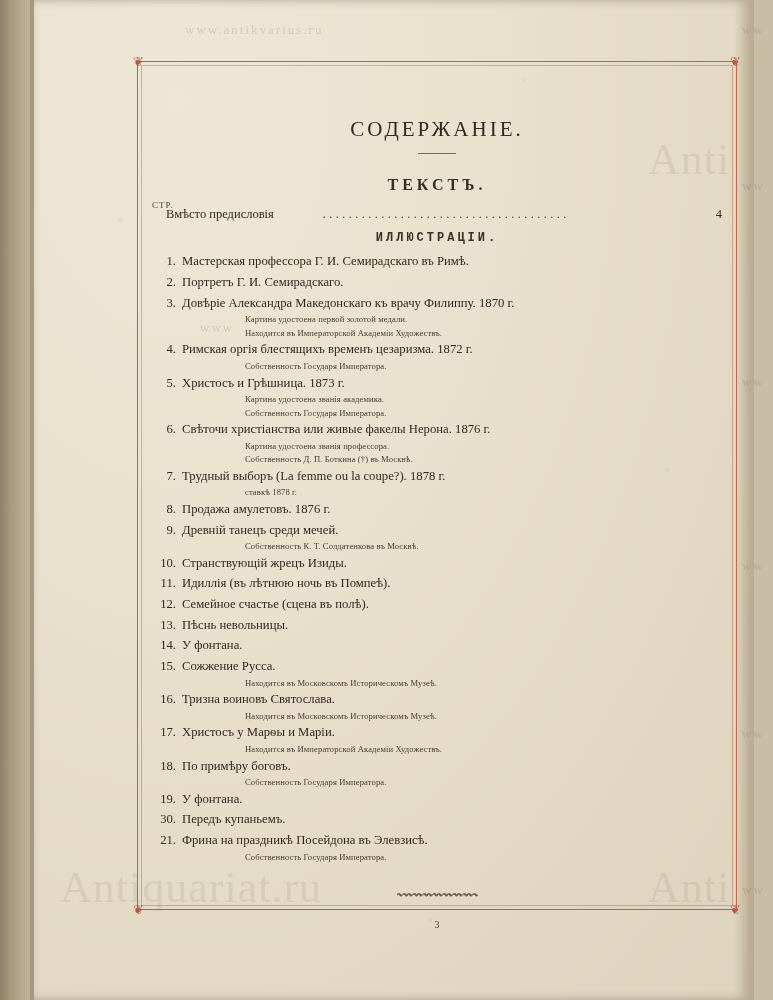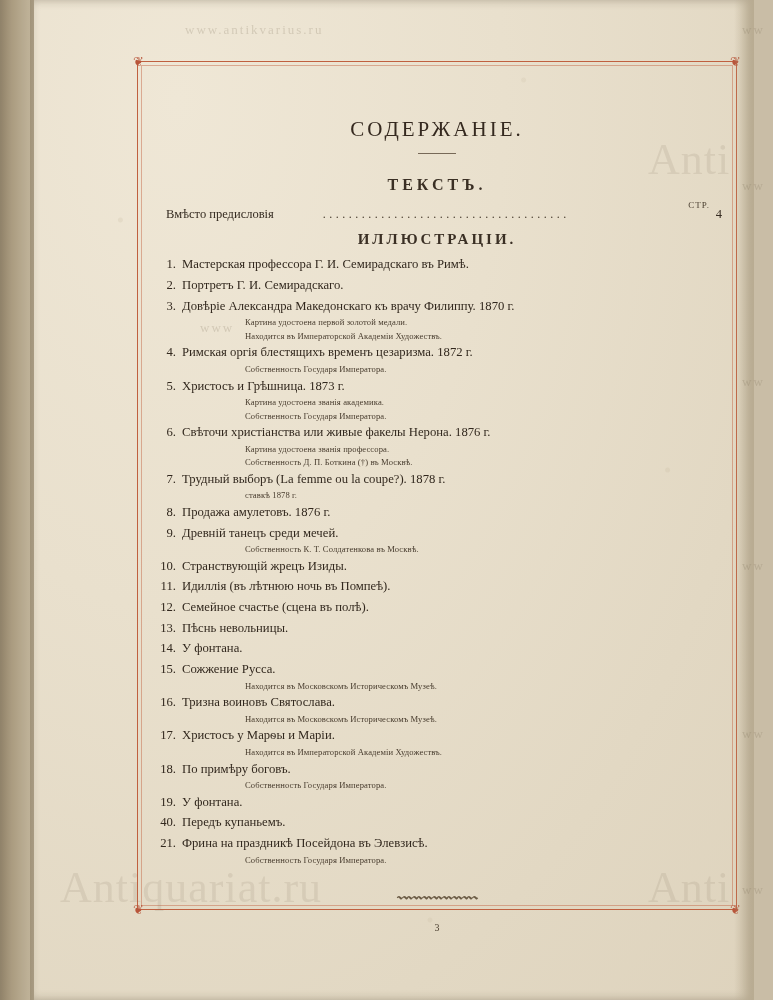--- a/index.html
+++ b/index.html
@@ -84,25 +84,25 @@
     letter-spacing:3px;color:#35291f;
   }
   .rule{
     width:38px;height:1.4px;background:#5a4b39;margin:11px auto 0 auto;opacity:.8;
   }
   h2.section{
     font-size:16px;text-align:center;margin:22px 0 6px 0;font-weight:bold;
     letter-spacing:4px;color:#3a2f24;
   }
   h2.section2{
-    font-size:15px;text-align:center;margin:9px 0 7px 0;font-weight:bold;
-    letter-spacing:3px;color:#3a2f24;
+    font-size:12px;text-align:center;margin:9px 0 7px 0;font-weight:bold;
+    letter-spacing:3px;color:#3a2f24;font-family:Liberation Mono, monospace;
   }
   .stp{
-    text-align:right;font-size:9px;color:#4a3e30;margin:0 12px -6px 0;letter-spacing:1px;
+    font-size:9px;color:#4a3e30;margin:0 12px -6px 0;letter-spacing:1px;
   }
   .toc-line{
     display:flex;align-items:baseline;font-size:12.5px;margin:3px 0 0 14px;color:#352b21;gap:45px;
   }
   .toc-line .lbl{white-space:nowrap;}
   .toc-line .dots{
     flex:1;margin:0 4px;overflow:hidden;white-space:nowrap;
     color:#4a3e30;font-size:12px;letter-spacing:3.5px;
   }
   .toc-line .pg{white-space:nowrap;font-size:12.5px;}
@@ -284,21 +284,21 @@
           <div class="note">Собственность Государя Императора.</div>
         </li>
         <li>
           <div class="item">
             <span class="num">19.</span>
             <span class="txt">У фонтана.</span>
           </div>
         </li>
         <li>
           <div class="item">
-            <span class="num">40.</span>
+            <span class="num">30.</span>
             <span class="txt">Передъ купаньемъ.</span>
           </div>
         </li>
         <li>
           <div class="item">
             <span class="num">21.</span>
             <span class="txt">Фрина на праздникѣ Посейдона въ Элевзисѣ.</span>
           </div>
           <div class="note">Собственность Государя Императора.</div>
         </li>

